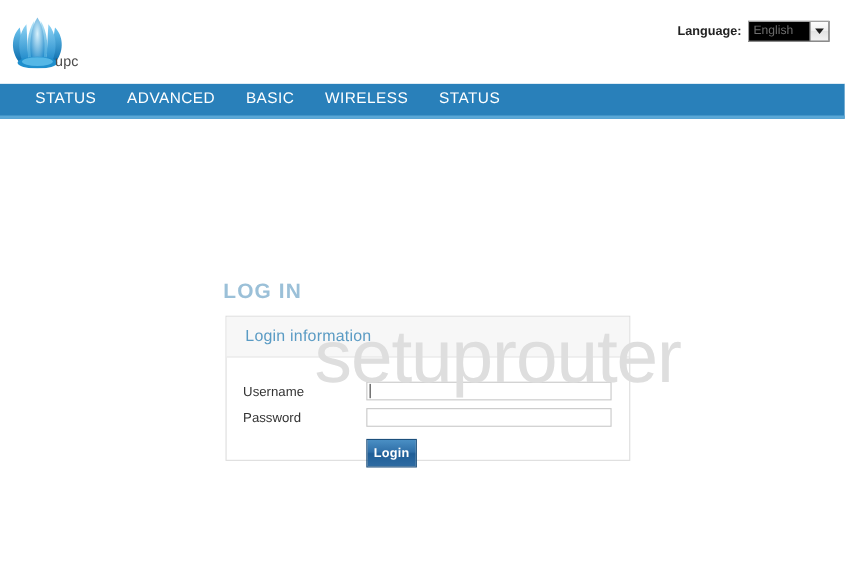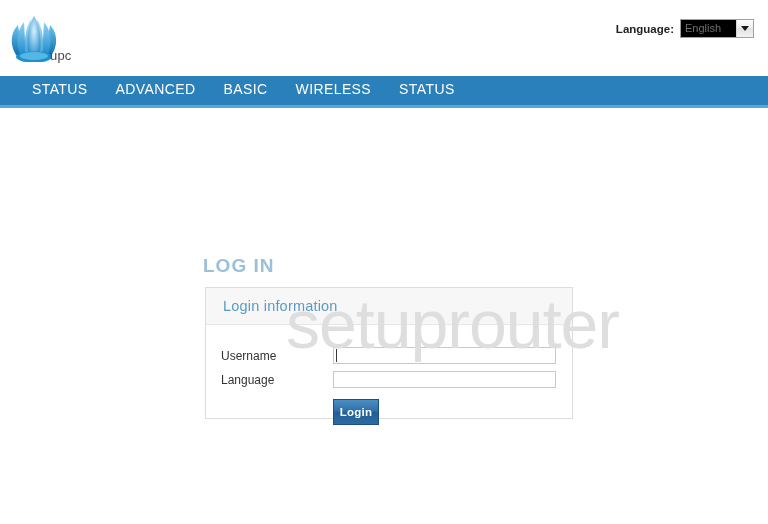--- a/index.html
+++ b/index.html
@@ -300,21 +300,21 @@
 
       <div class="form-row">
         <label class="form-label">Username</label>
         <span class="input-holder">
           <input class="form-input" type="text" autocomplete="off" value="" style="">
           <span class="caret-bar"></span>
         </span>
       </div>
 
       <div class="form-row">
-        <label class="form-label">Language</label>
+        <label class="form-label">Password</label>
         <span class="input-holder">
           <input class="form-input" type="password" autocomplete="off" value="" style="">
         </span>
       </div>
 
       <div class="btn-row">
         <button class="login-btn">Login</button>
       </div>
 
     </div>

